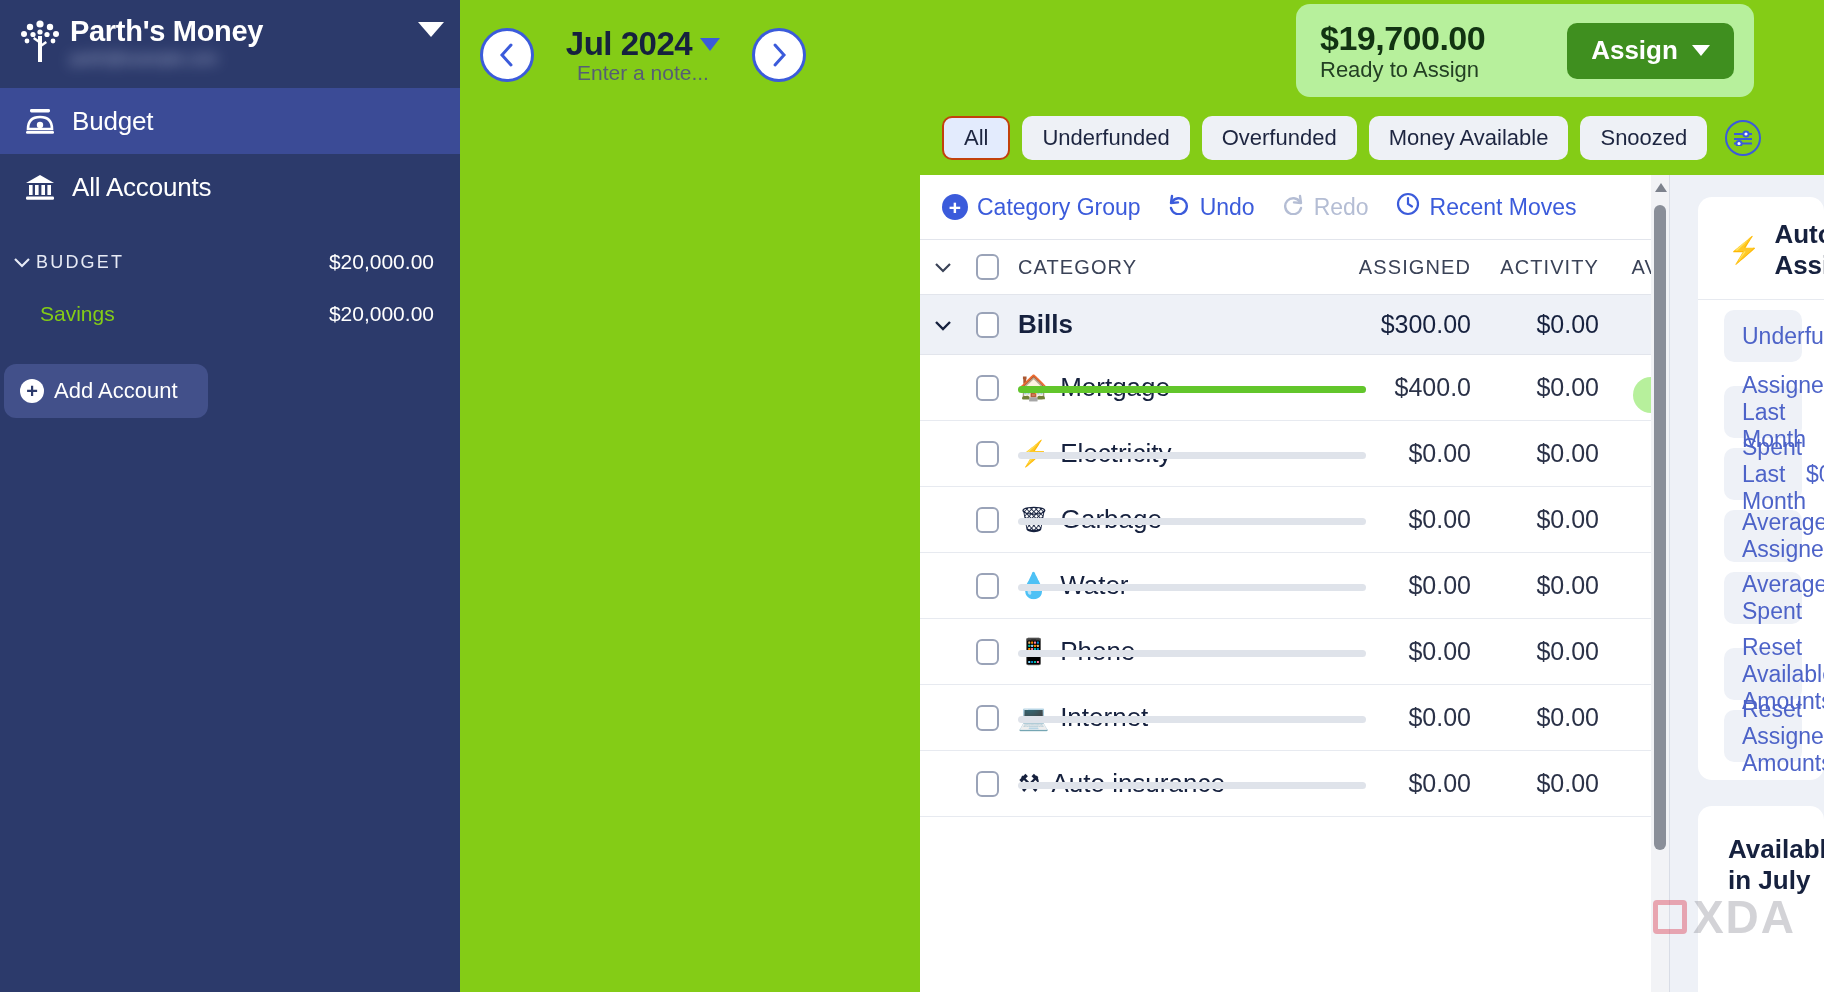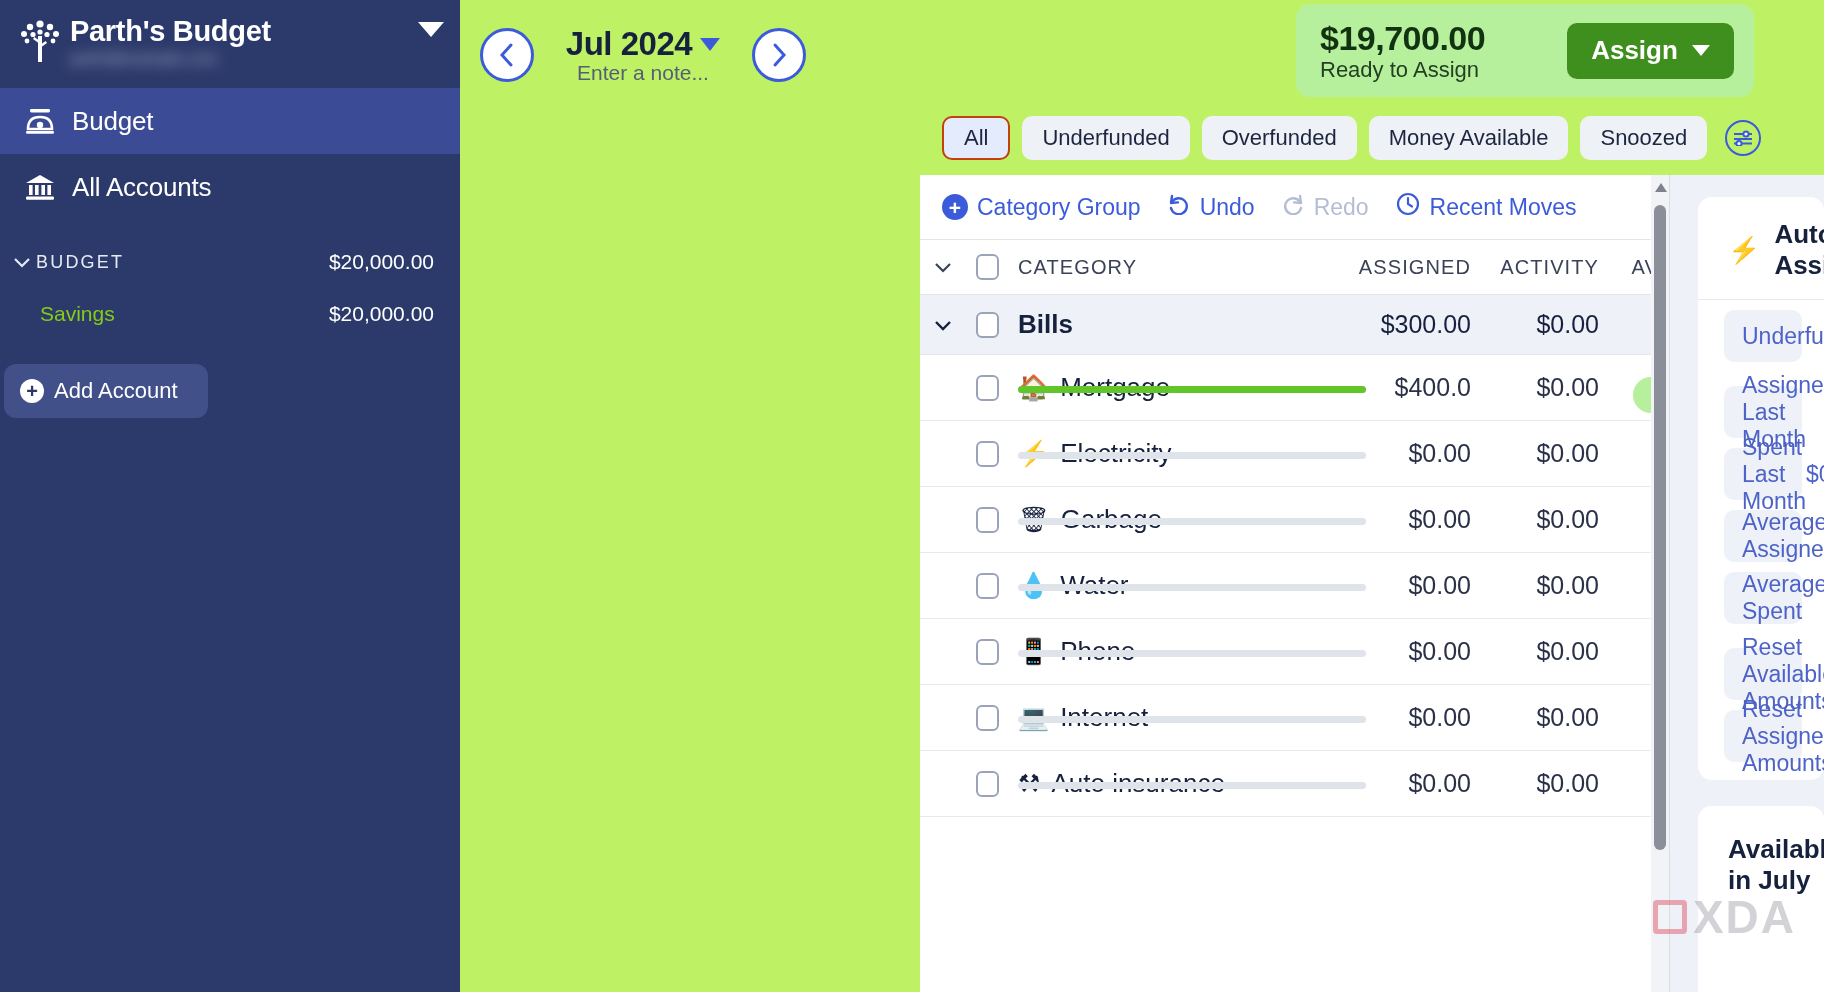--- a/index.html
+++ b/index.html
@@ -38,21 +38,21 @@
   .sb-acct { display: flex; align-items: center; height: 52px; padding: 0 26px 0 40px; }
   .sb-acct-name { font-size: 21px; flex: 1; color: #84cc16; }
   .sb-acct-amt { font-size: 21px; color: #fff; }
 
   .sb-add { display: flex; align-items: center; gap: 10px; margin: 24px 0 0 4px; height: 54px; width: 204px;
     background: #42508a; border-radius: 12px; padding-left: 16px; font-size: 22px; color: #fff; }
   .plus-circle { width: 24px; height: 24px; border-radius: 50%; background: #fff; color: #2c3a6b;
     display: flex; align-items: center; justify-content: center; font-size: 20px; font-weight: bold; line-height: 1; }
 
   
-  .main { flex: 1; height: 992px; position: relative; background: #bef264; overflow: hidden; }
+  .main { flex: 1; height: 992px; position: relative; background: #84cc16; overflow: hidden; }
 
   .topbar { height: 110px; display: flex; align-items: center; padding-left: 20px; position: relative; }
   .month-nav { display: flex; align-items: center; gap: 14px; }
   .circ-btn { width: 54px; height: 54px; border-radius: 50%; border: 3px solid #3b5bdb;
     display: flex; align-items: center; justify-content: center; color: #3b5bdb; font-size: 30px; background: #fff; }
   .month-block { text-align: center; width: 190px; }
   .month-label { font-size: 33px; font-weight: bold; color: #16213e; letter-spacing: -0.5px; display: flex;
     align-items: center; justify-content: center; gap: 8px; }
   .month-caret { width: 0; height: 0; border-left: 10px solid transparent; border-right: 10px solid transparent;
     border-top: 13px solid #3b5bdb; }
@@ -154,21 +154,21 @@
             <circle cx="22" cy="16" r="2.6"></circle>
             <circle cx="9" cy="25" r="2.4"></circle>
               <circle cx="35" cy="25" r="2.4"></circle>
             <path d="M20 20 h4 v26 h-4 z"></path>
             <path d="M22 28 l-7 -5 l1.4 -2 l5.6 4 z"></path>
             <path d="M22 32 l7 -5 l-1.4 -2 l-5.6 4 z"></path>
           </g>
         </svg>
       </div>
       <div class="sb-titlewrap">
-        <div class="sb-title">Parth's Budget</div>
+        <div class="sb-title">Parth's Money</div>
         <div class="sb-email">parth@example.com</div>
       </div>
       <div class="sb-caret"></div>
     </div>
 
     <div class="sb-nav">
       <div class="sb-item active">
         <span class="sb-ico">
           <svg width="30" height="28" viewBox="0 0 30 28" fill="#fff">
             <rect x="5" y="2" width="20" height="3.4" rx="1.4"></rect>

